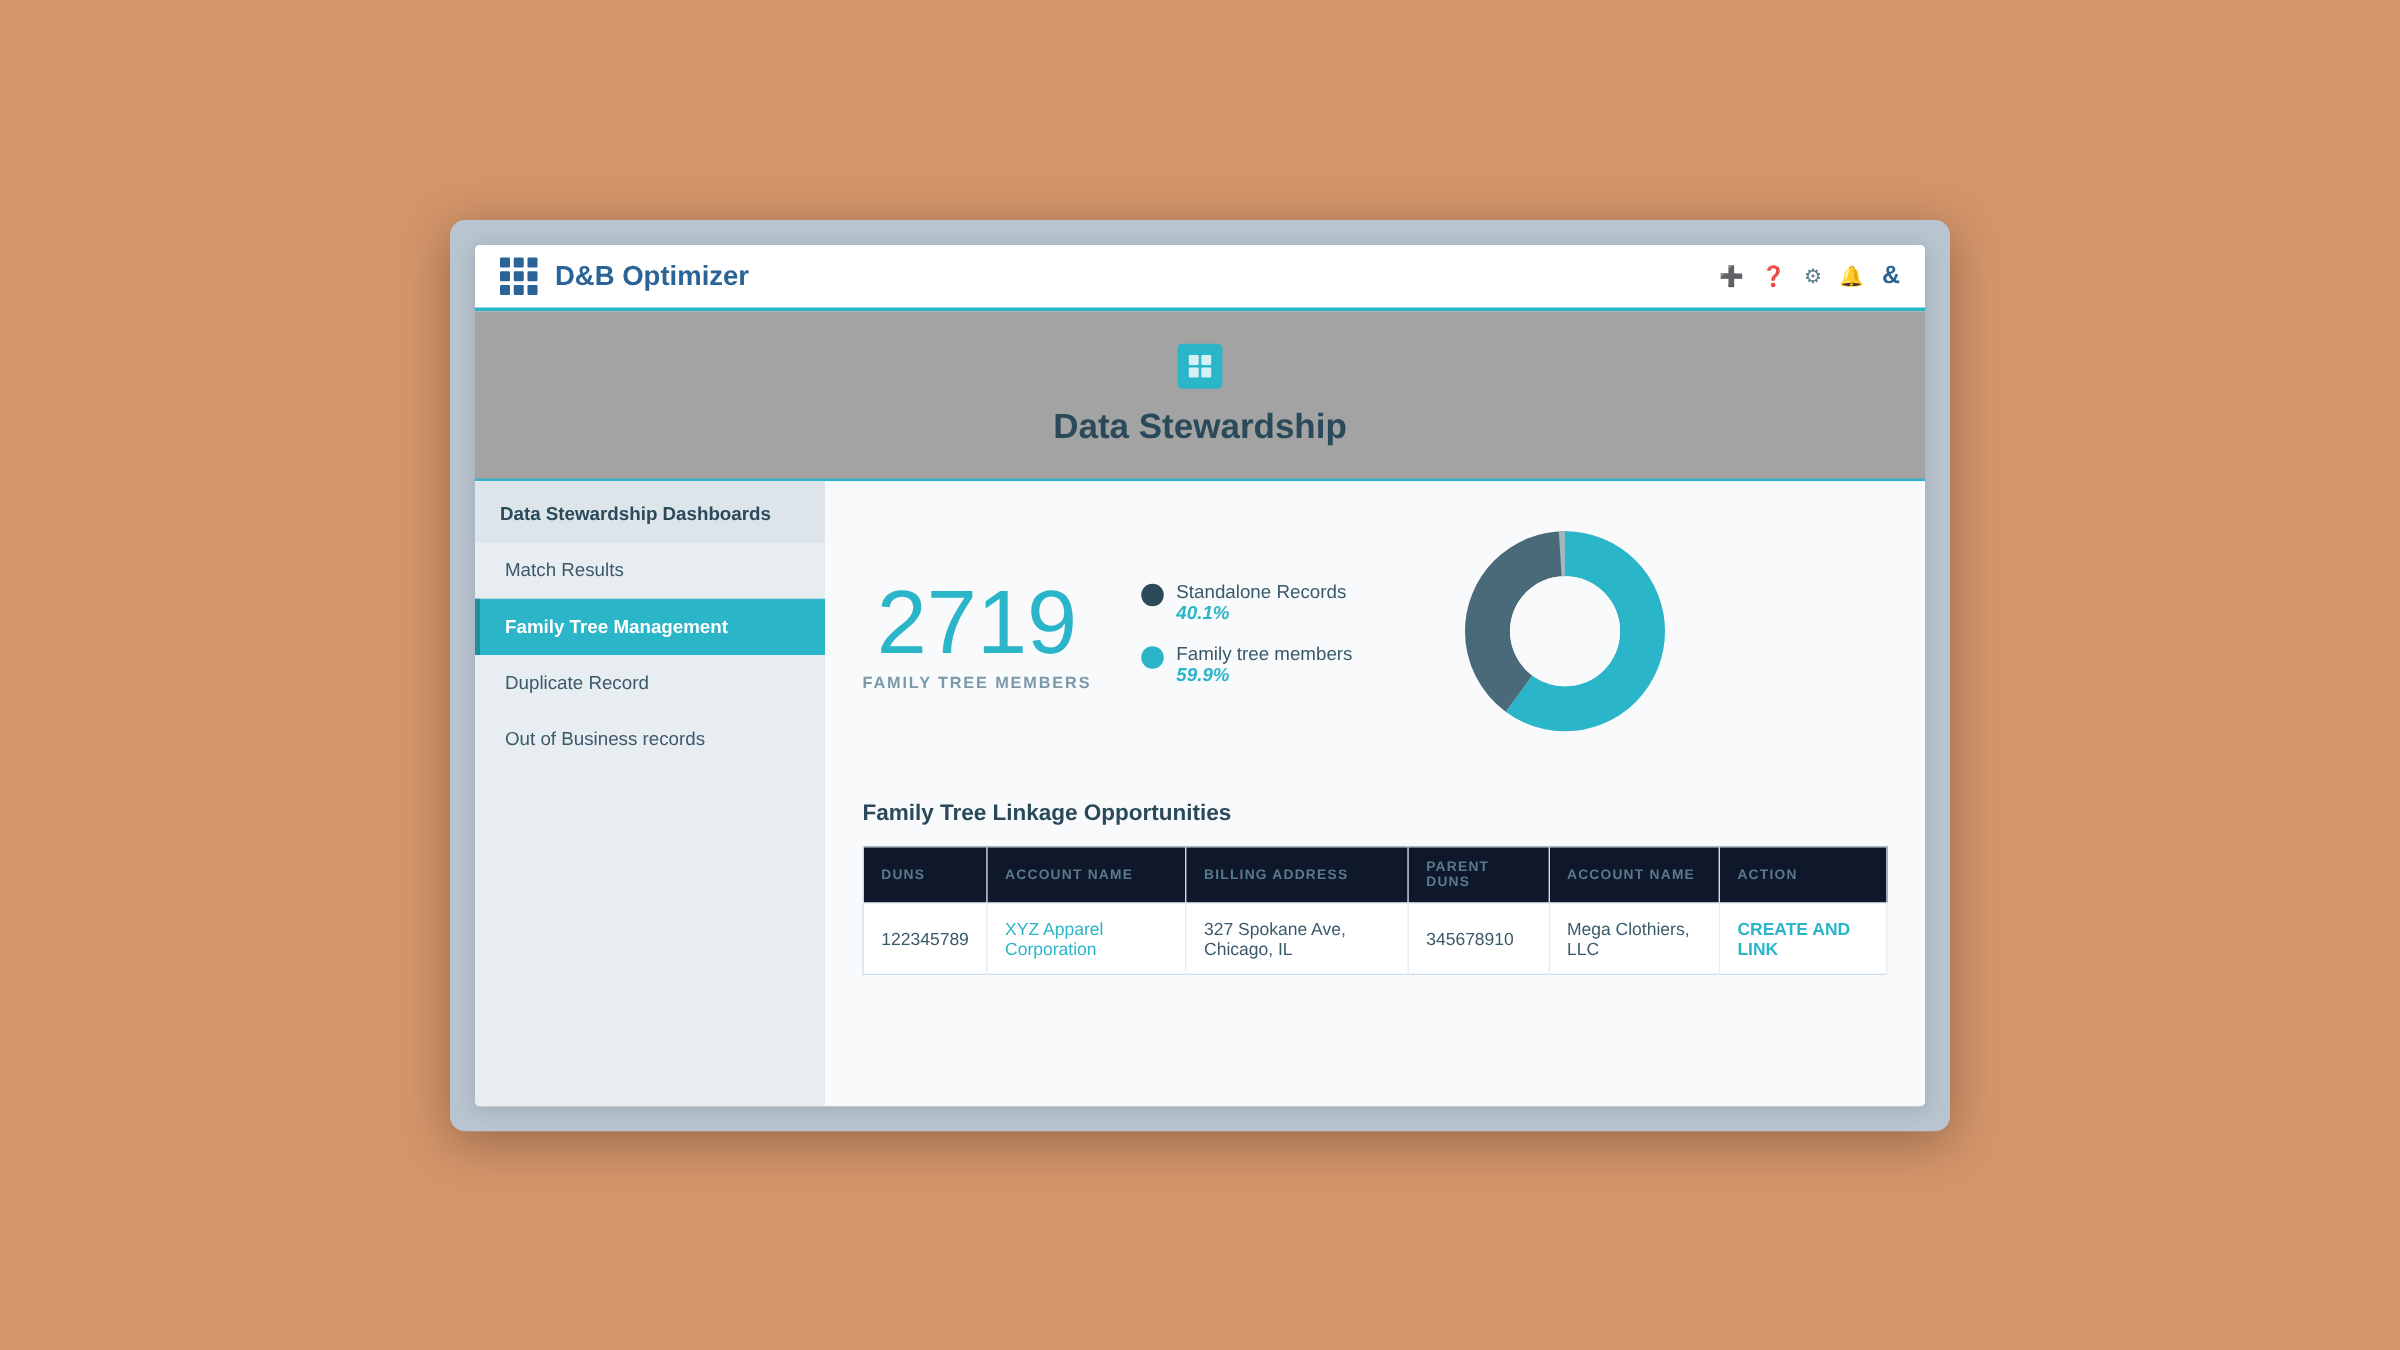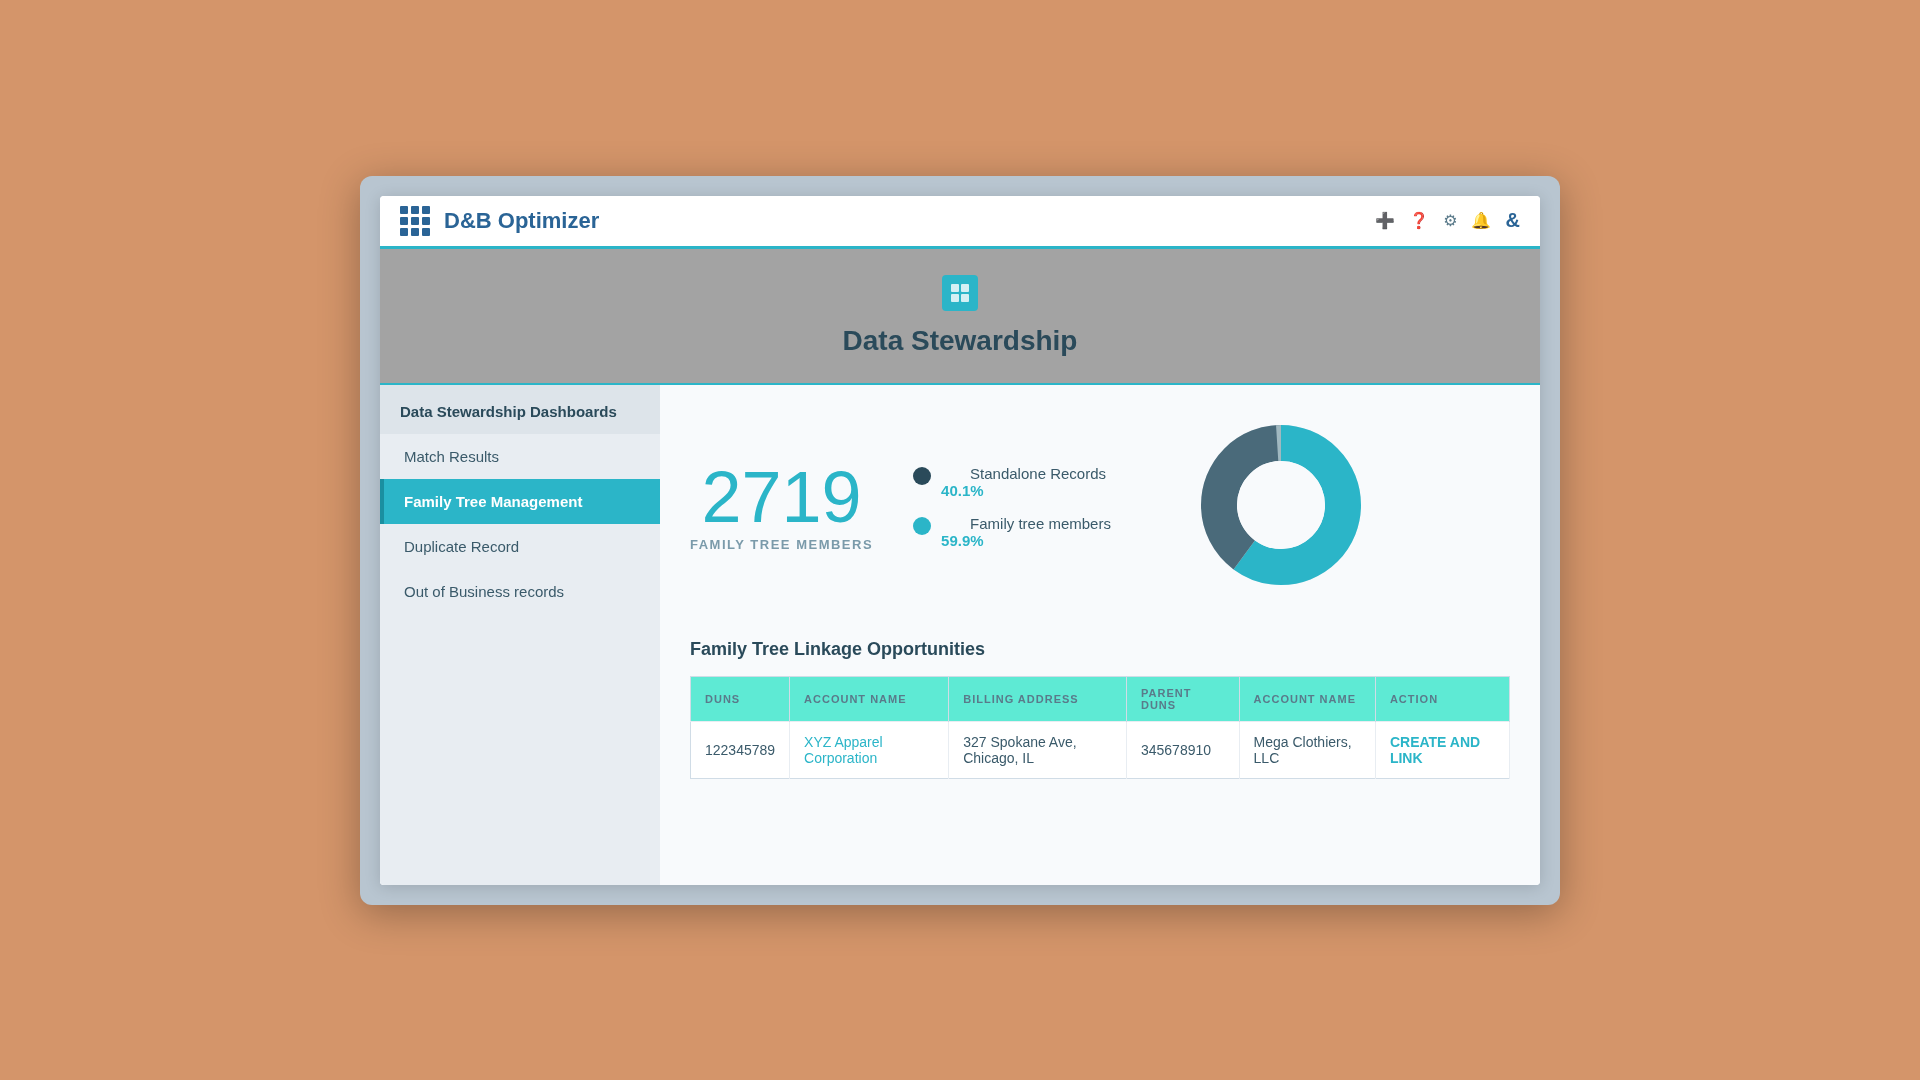--- a/index.html
+++ b/index.html
@@ -198,27 +198,27 @@
       background: #2a4a5a;
     }
 
     .legend-dot.family {
       background: #2bb5c8;
     }
 
     .legend-text-name {
       font-size: 15px;
       color: #3a5a6a;
-      margin-left: 29px;
     }
 
     .legend-text-pct {
       font-size: 15px;
       font-weight: 700;
       color: #2bb5c8;
+      font-style: italic;
     }
 
     
     .donut-container {
       margin-left: 40px;
     }
 
     
     .table-section {
       margin-top: 10px;
@@ -232,21 +232,21 @@
     }
 
     .data-table {
       width: 100%;
       border-collapse: collapse;
       background: #fff;
       border: 1px solid #d0dce6;
     }
 
     .data-table thead tr {
-      background: #5eead4;
+      background: #0f172a;
     }
 
     .data-table th {
       padding: 10px 14px;
       font-size: 11px;
       font-weight: 700;
       color: #5a7a8a;
       letter-spacing: 1px;
       text-align: left;
       border-right: 1px solid #d0dce6;

